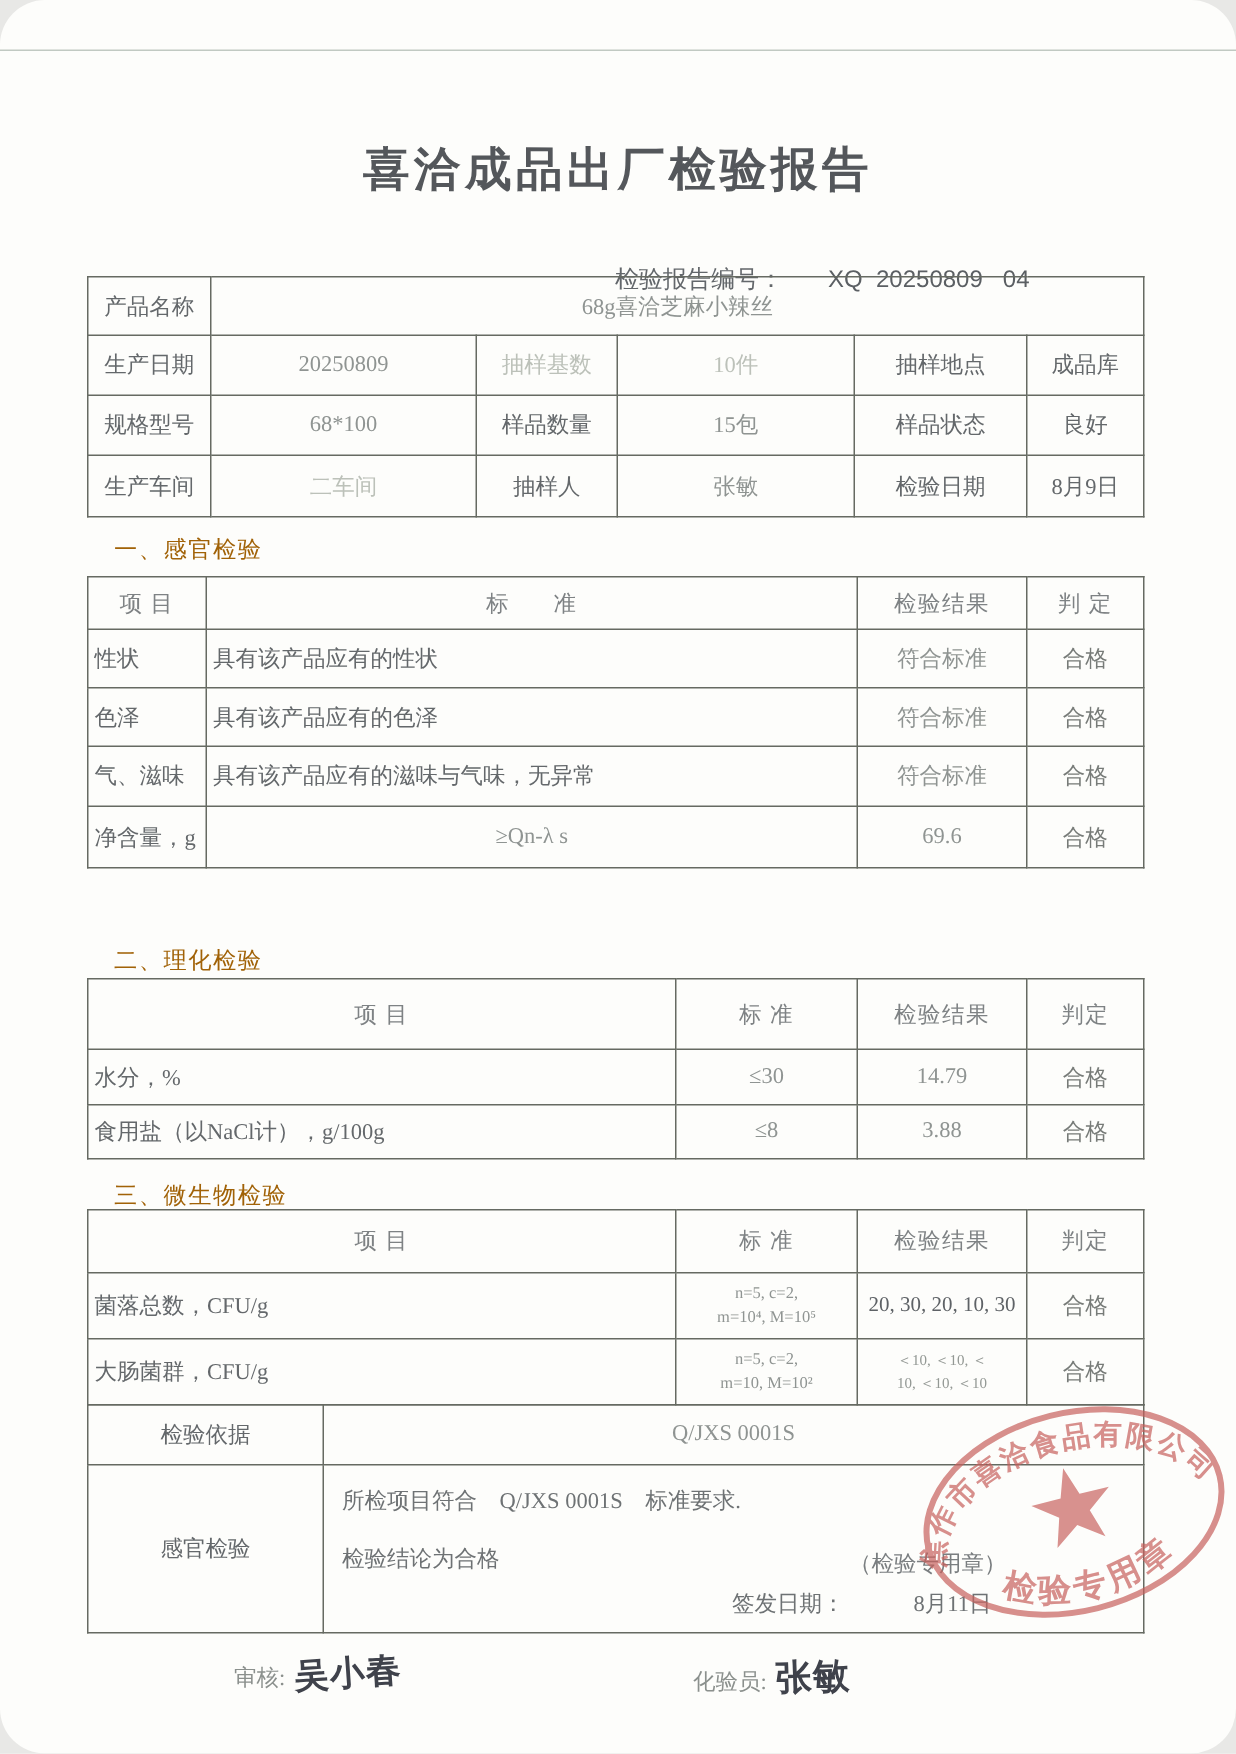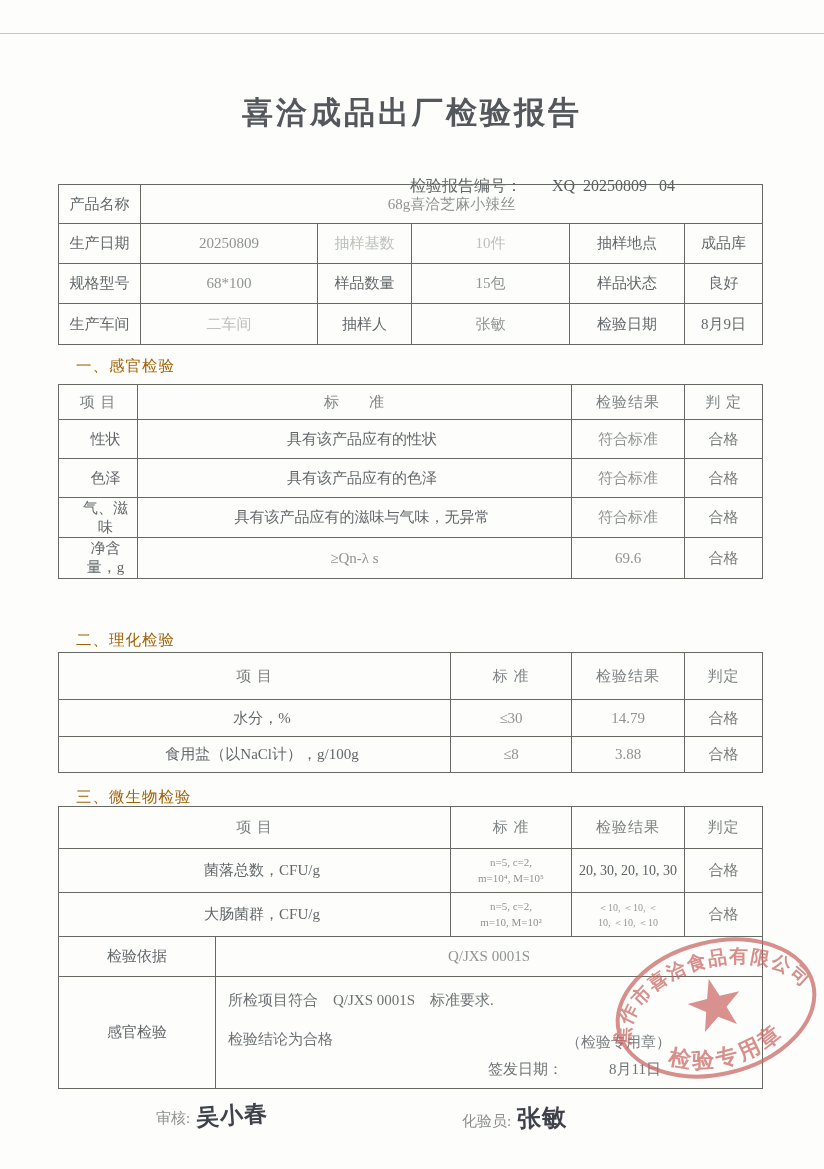--- a/index.html
+++ b/index.html
@@ -1,33 +1,34 @@
 <!DOCTYPE html>
 <html><head>
 <meta charset="utf-8">
 <style>
   html,body{margin:0;padding:0;background:#e8e8e6;}
   .page{
     position:relative;width:824px;height:1169px;margin:0 auto;
     background:#fdfdfb;overflow:hidden;
     font-family:"Liberation Serif","DejaVu Serif",serif;
     color:#62666a;
+    border-radius:30px;
   }
   .scan-line{position:absolute;left:0;top:33px;width:824px;height:1px;background:#b2bcb4;opacity:.8;}
   .doc-title{
     position:absolute;left:0;top:92px;width:100%;text-align:center;
     font-family:"Liberation Sans","DejaVu Sans",sans-serif;
     font-weight:bold;font-size:31px;letter-spacing:3px;color:#54575b;
   }
   .report-no{position:absolute;left:394px;top:158px;font-size:16px;color:#63676b;white-space:pre;}
-  .report-no .val{margin-left:30px;font-family:Liberation Serif, serif;color:#5b5f63;}
+  .report-no .val{margin-left:30px;font-family:Liberation Sans, sans-serif;color:#5b5f63;}
 
   table.tbl{position:absolute;border-collapse:collapse;table-layout:fixed;font-size:15px;color:#64686b;}
   table.tbl td,table.tbl th{border:1.5px solid #666a62;padding:0 6px;text-align:center;vertical-align:middle;font-weight:normal;overflow:hidden;}
-  table.tbl td.left{text-align:center;padding-left:21px;}
+  table.tbl td.left{text-align:left;padding-left:4px;}
   table.tbl .hdr{color:#7e8284;letter-spacing:1px;}
 
   .sec-heading{position:absolute;left:76px;font-size:15.5px;color:#a16207;letter-spacing:1px;}
 
   .light{color:#8f9492;}
   .faint{color:#bcc1b9;}
   .mid{color:#777b78;}
   .dark{color:#5e6266;}
   .sp-wide{letter-spacing:14px;}
   .sp-huge{letter-spacing:30px;}

